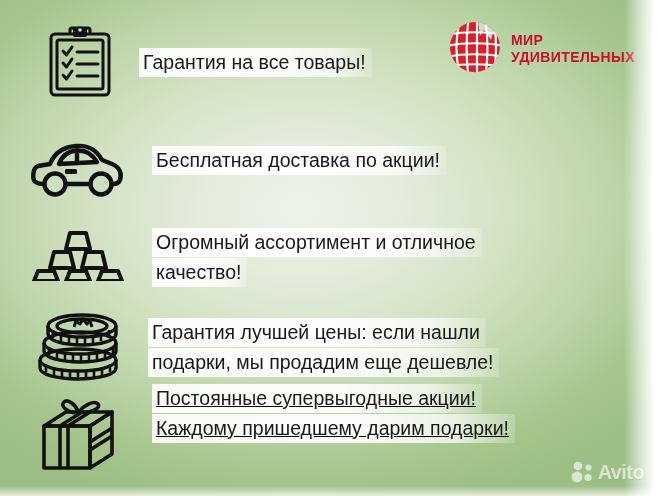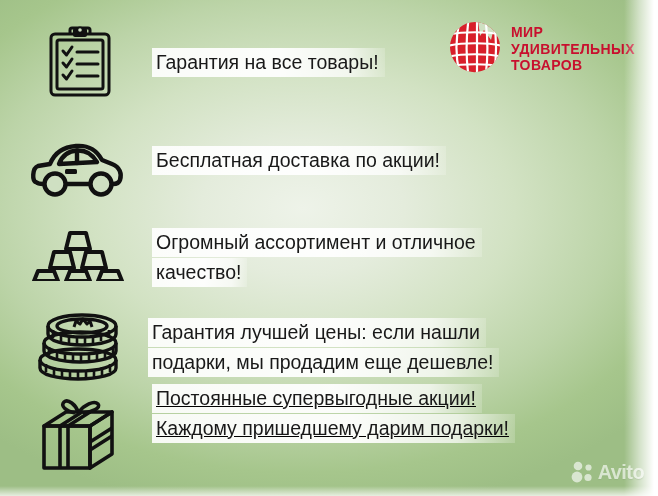--- a/index.html
+++ b/index.html
@@ -159,21 +159,20 @@
             <path d="M30 -2 C 30 18, 30 42, 30 62"></path>
             <path d="M38 -2 C 41 18, 41 42, 38 62"></path>
             <path d="M46 -2 C 50 18, 50 40, 46 62"></path>
           </g>
         </g>
       </svg>
     </span>
     <span class="logo-text">
       <span>МИР</span>
       <span>УДИВИТЕЛЬНЫХ</span>
-      <span>ТОВАРОВ</span>
     </span>
   </div>
 
   <div class="rows">
 
     <div class="row-icon" style="left:42px; top:24px; width:76px; height:76px;">
       <svg width="66" height="74" viewBox="0 0 66 74" xmlns="http://www.w3.org/2000/svg">
         <g fill="none" stroke="#111111" stroke-width="3">
           <rect x="4" y="9" width="58" height="61" rx="4"></rect>
           <rect x="10" y="15" width="46" height="49" rx="2"></rect>
@@ -185,21 +184,21 @@
           <path d="M16 26 L19.5 30 L25 22"></path>
           <path d="M16 38 L19.5 42 L25 34"></path>
           <path d="M16 50 L19.5 54 L25 46"></path>
           <path d="M30 27 L51 27"></path>
           <path d="M30 39 L51 39"></path>
           <path d="M30 51 L51 51"></path>
         </g>
       </svg>
     </div>
 
-    <div class="text-block" style="left:152px; top:48px;text-align:center;">
+    <div class="text-block" style="left:139px; top:48px;text-align:center;">
       <span class="text-line">Гарантия на все товары!</span>
     </div>
 
     <div class="row-icon" style="left:28px; top:140px; width:100px; height:58px;">
       <svg width="96" height="58" viewBox="0 0 96 58" xmlns="http://www.w3.org/2000/svg">
         <g fill="none" stroke="#111111" stroke-width="4.4" stroke-linejoin="round" stroke-linecap="round">
           <path d="M6 42
                    C 2 42, 2 28, 8 26
                    L 20 24
                    C 24 14, 32 7, 46 6

